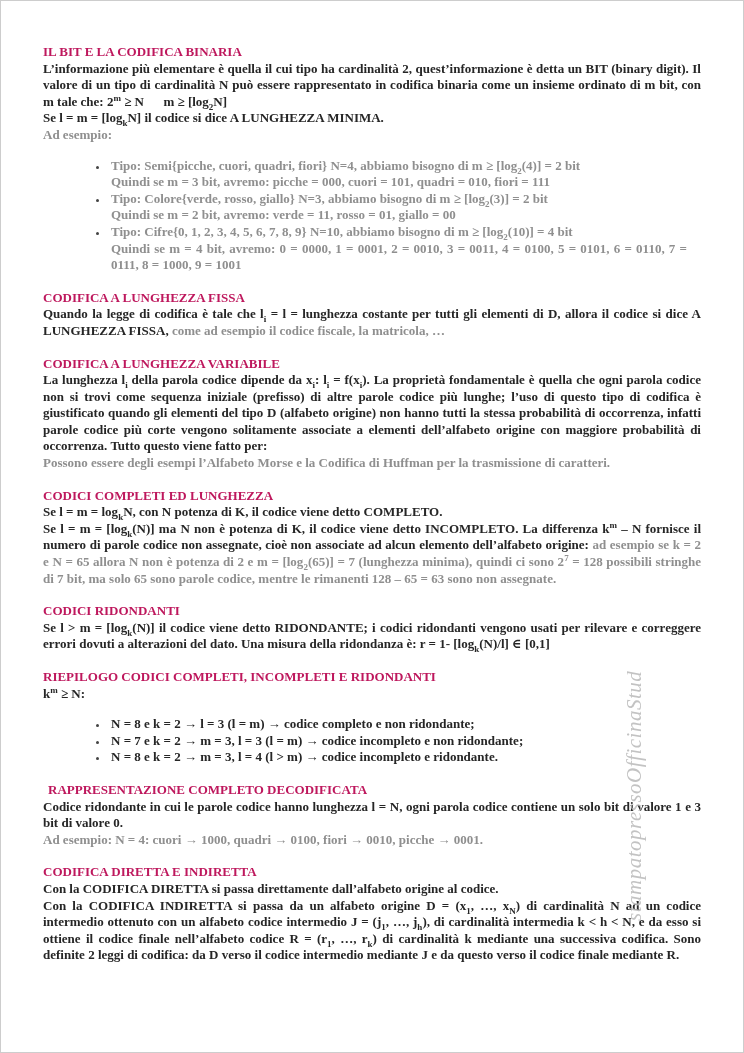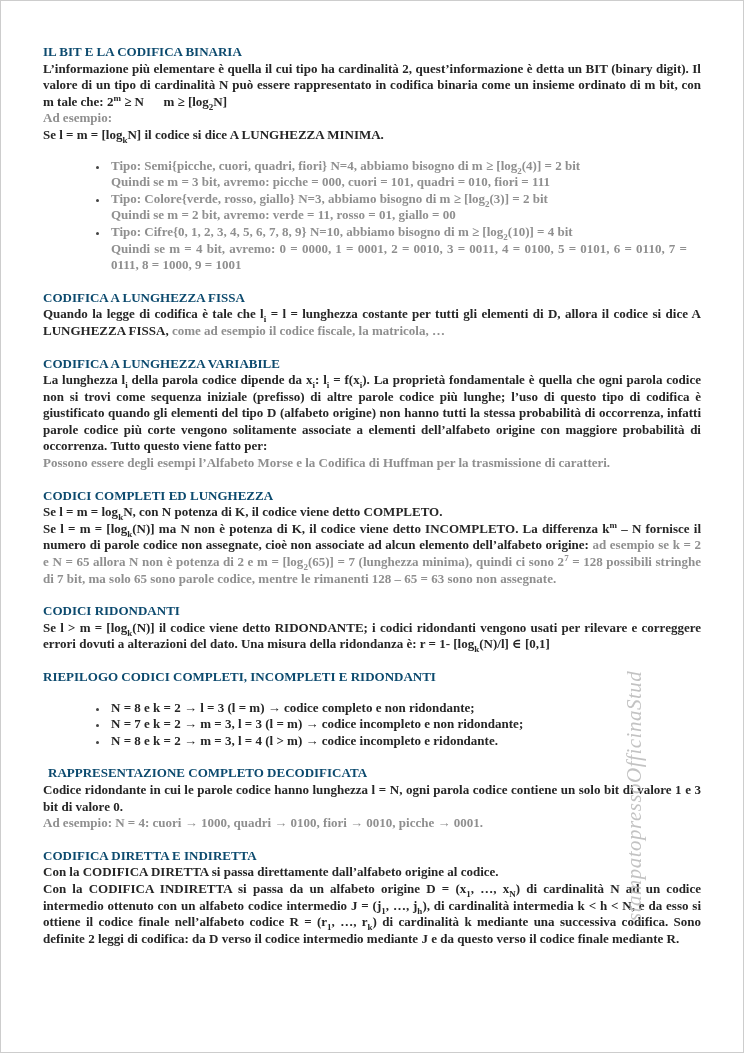--- a/index.html
+++ b/index.html
@@ -6,21 +6,21 @@
   body{
     width:744px;height:1053px;overflow:hidden;background:#ffffff;
     box-shadow:inset 0 0 0 1px #cdcdcd;
     font-family:"Liberation Serif","DejaVu Serif",serif;
     position:relative;
   }
   .page{
     position:absolute;top:44px;left:43px;width:658px;
     font-size:13px;line-height:16.6px;color:#262626;
   }
-  .heading{font-weight:bold;color:#0c4a6e;margin:0;}
+  .heading{font-weight:bold;color:#be185d;margin:0;}
   .heading.indent{padding-left:5px;}
   .doc-section{margin:0 0 16px 0;}
   .para,.line{margin:0;text-align:justify;font-weight:bold;}
   .muted{color:#8f8f8f;}
   ul{margin:14px;padding-left:52px;list-style:disc;}
   li{padding-left:2px;}
   li::marker{color:#444;font-size:11px;}
   sub{font-size:9px;line-height:0;}
   sup{font-size:9px;line-height:0;}
   .watermark{
@@ -31,22 +31,22 @@
     color:#b9b9b9;opacity:0.85;white-space:nowrap;
   }
 </style>
 </head>
 <body>
 
 <div class="page">
     <div class="doc-section">
       <div class="heading">IL BIT E LA CODIFICA BINARIA</div>
       <div class="para"><span>L’informazione più elementare è quella il cui tipo ha cardinalità 2, quest’informazione è detta un BIT (binary digit). Il valore di un tipo di cardinalità N può essere rappresentato in codifica binaria come un insieme ordinato di m bit, con m tale che: 2</span><sup>m</sup><span> ≥ N&nbsp;&nbsp;&nbsp;&nbsp;&nbsp; m ≥ [log</span><sub>2</sub><span>N]</span></div>
+      <div class="line"><span>Se l = m = [log</span><sub>k</sub><span>N] il codice si dice A LUNGHEZZA MINIMA.</span></div>
       <div class="line"><span class="muted">Ad esempio:</span></div>
-      <div class="line"><span>Se l = m = [log</span><sub>k</sub><span>N] il codice si dice A LUNGHEZZA MINIMA.</span></div>
       <ul>
         <li>
           <div class="para"><span class="muted">Tipo: Semi{picche, cuori, quadri, fiori} N=4, abbiamo bisogno di m ≥ [log</span><sub class="muted">2</sub><span class="muted">(4)] = 2 bit</span></div>
           <div class="para"><span class="muted">Quindi se m = 3 bit, avremo: picche = 000, cuori = 101, quadri = 010, fiori = 111</span></div>
         </li>
         <li>
           <div class="para"><span class="muted">Tipo: Colore{verde, rosso, giallo} N=3, abbiamo bisogno di m ≥ [log</span><sub class="muted">2</sub><span class="muted">(3)] = 2 bit</span></div>
           <div class="para"><span class="muted">Quindi se m = 2 bit, avremo: verde = 11, rosso = 01, giallo = 00</span></div>
         </li>
         <li>
@@ -68,20 +68,21 @@
       <div class="heading">CODICI COMPLETI ED LUNGHEZZA</div>
       <div class="line"><span>Se l = m = log</span><sub>k</sub><span>N, con N potenza di K, il codice viene detto COMPLETO.</span></div>
       <div class="para"><span>Se l = m = [log</span><sub>k</sub><span>(N)] ma N non è potenza di K, il codice viene detto INCOMPLETO. La differenza k</span><sup>m</sup><span> – N fornisce il numero di parole codice non assegnate, cioè non associate ad alcun elemento dell’alfabeto origine: </span><span class="muted">ad esempio se k = 2 e N = 65 allora N non è potenza di 2 e m = [log</span><sub class="muted">2</sub><span class="muted">(65)] = 7 (lunghezza minima), quindi ci sono 2</span><sup class="muted">7</sup><span class="muted"> = 128 possibili stringhe di 7 bit, ma solo 65 sono parole codice, mentre le rimanenti 128 – 65 = 63 sono non assegnate.</span></div>
     </div>
     <div class="doc-section">
       <div class="heading">CODICI RIDONDANTI</div>
       <div class="para"><span>Se l &gt; m = [log</span><sub>k</sub><span>(N)] il codice viene detto RIDONDANTE; i codici ridondanti vengono usati per rilevare e correggere errori dovuti a alterazioni del dato. Una misura della ridondanza è: r = 1- [log</span><sub>k</sub><span>(N)/l] ∈ [0,1]</span></div>
     </div>
     <div class="doc-section">
       <div class="heading">RIEPILOGO CODICI COMPLETI, INCOMPLETI E RIDONDANTI</div>
+      <div class="line"><span>k</span><sup>m</sup><span> ≥ N:</span></div>
       <ul>
         <li>
           <div class="para"><span>N = 8 e k = 2 → l = 3 (l = m) → codice completo e non ridondante;</span></div>
         </li>
         <li>
           <div class="para"><span>N = 7 e k = 2 → m = 3, l = 3 (l = m) → codice incompleto e non ridondante;</span></div>
         </li>
         <li>
           <div class="para"><span>N = 8 e k = 2 → m = 3, l = 4 (l &gt; m) → codice incompleto e ridondante.</span></div>
         </li>

